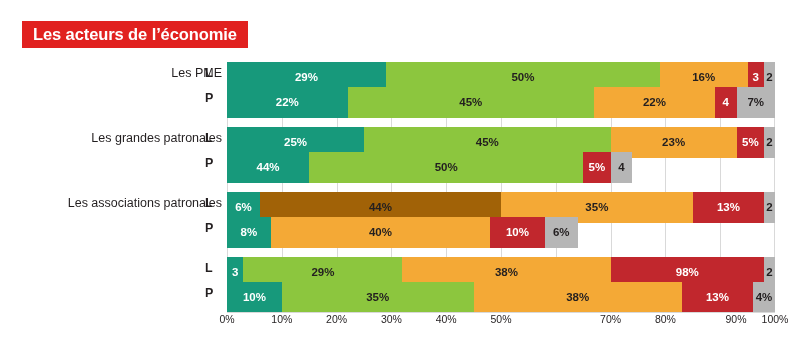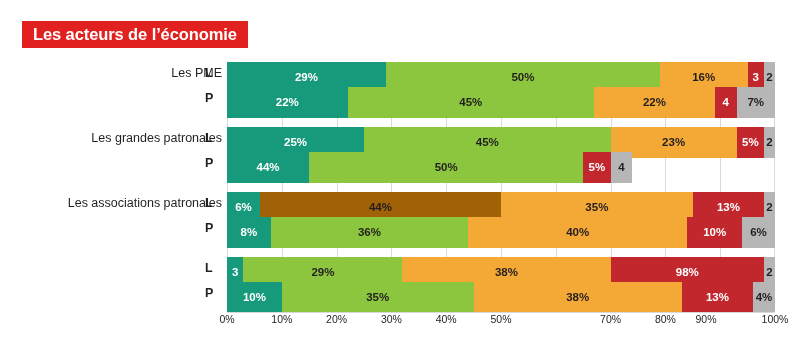--- a/index.html
+++ b/index.html
@@ -205,21 +205,20 @@
       </div>
       <div class="bar-row" style="top: 130px;">
         <div class="seg c0" style="flex: 0 0 32.88px; background: rgb(23, 153, 123);">6%</div>
         <div class="seg c1" style="flex: 0 0 241.12px; background: #a16207;">44%</div>
         <div class="seg c2" style="flex: 0 0 191.8px; background: rgb(244, 169, 54);">35%</div>
         <div class="seg c3" style="flex: 0 0 71.24px; background: rgb(193, 39, 45);">13%</div>
         <div class="seg c4" style="flex: 0 0 10.96px; background: rgb(182, 182, 182);">2</div>
       </div>
       <div class="bar-row" style="top: 155px;">
         <div class="seg c0" style="flex: 0 0 43.84px; background: rgb(23, 153, 123);">8%</div>
-        <div class="seg c1" style="flex: 0 0 197.28px; background: rgb(140, 198, 62);">36%</div>
         <div class="seg c2" style="flex: 0 0 219.2px; background: rgb(244, 169, 54);">40%</div>
         <div class="seg c3" style="flex: 0 0 54.8px; background: rgb(193, 39, 45);">10%</div>
         <div class="seg c4" style="flex: 0 0 32.88px; background: rgb(182, 182, 182);">6%</div>
       </div>
       <div class="bar-row" style="top: 195px;">
         <div class="seg c0" style="flex: 0 0 16.44px; background: rgb(23, 153, 123);">3</div>
         <div class="seg c1" style="flex: 0 0 158.92px; background: rgb(140, 198, 62);">29%</div>
         <div class="seg c2" style="flex: 0 0 208.24px; background: rgb(244, 169, 54);">38%</div>
         <div class="seg c3" style="flex: 0 0 153.44px; background: rgb(193, 39, 45);">98%</div>
         <div class="seg c4" style="flex: 0 0 10.96px; background: rgb(182, 182, 182);">2</div>
@@ -237,17 +236,17 @@
   <div id="x-axis">
       <div class="xtick" style="left: 0px;">0%</div>
       <div class="xtick" style="left: 54.8px;">10%</div>
       <div class="xtick" style="left: 109.6px;">20%</div>
       <div class="xtick" style="left: 164.4px;">30%</div>
       <div class="xtick" style="left: 219.2px;">40%</div>
       <div class="xtick" style="left: 274px;">50%</div>
       <div class="xtick" style="left: 328.8px; margin-top: 47px;">60%</div>
       <div class="xtick" style="left: 383.6px;">70%</div>
       <div class="xtick" style="left: 438.4px;">80%</div>
-      <div class="xtick" style="left: 479px;">90%</div>
+      <div class="xtick" style="left: 509px;">90%</div>
       <div class="xtick" style="left: 548px;">100%</div>
     </div>
 
 </div>
 
 </body></html>

